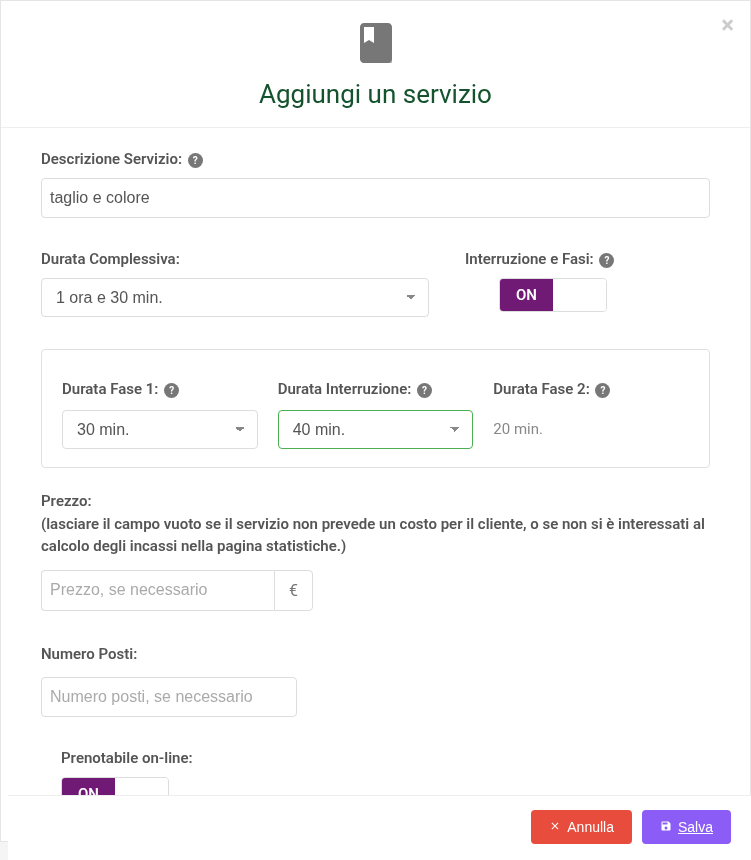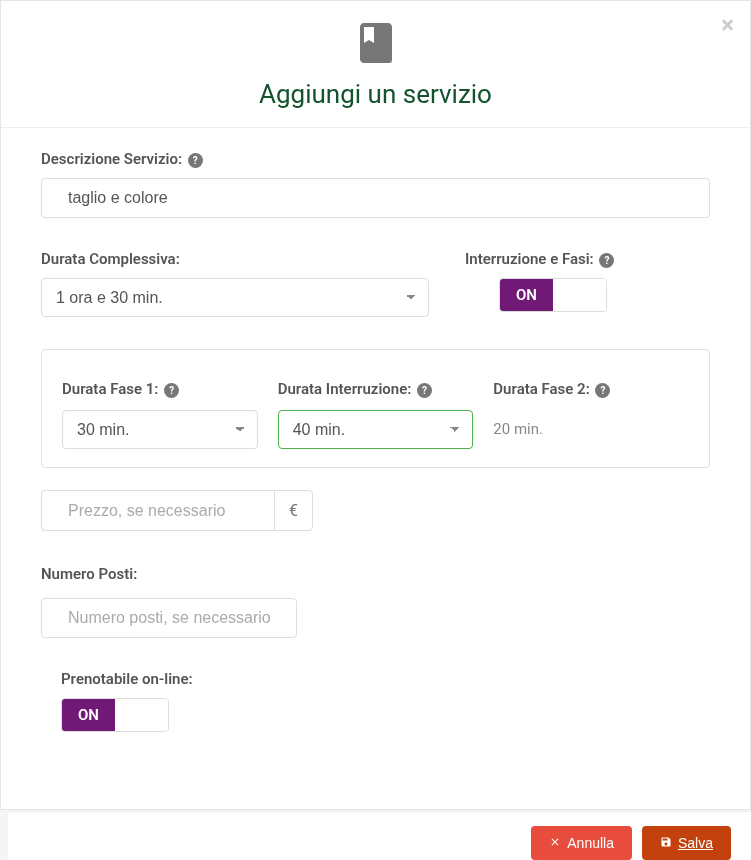--- a/index.html
+++ b/index.html
@@ -65,21 +65,21 @@
       font-size: 10px;
       font-weight: bold;
       text-align: center;
       line-height: 15px;
       margin-left: 2px;
       cursor: help;
       vertical-align: middle;
     }
     .form-input {
       width: 100%;
-      padding: 10px 26px;
+      padding: 10px 8px;
       font-size: 16px;
       border: 1px solid #ddd;
       border-radius: 4px;
       color: #555;
       background: #fff;
     }
     .form-input::placeholder { color: #aaa; }
     .form-select {
       width: 100%;
       padding: 10px 14px;
@@ -174,38 +174,38 @@
       align-items: center;
     }
     .input-narrow { width: 256px; }
     .footer {
       position: absolute;
       bottom: 0;
       left: 8px;
       right: 0;
       background: #fff;
       border-top: 1px solid #eee;
-      padding: 14px 20px 0;
+      padding: 14px 20px 16px;
       display: flex;
       justify-content: flex-end;
       gap: 10px;
     }
     .btn {
       padding: 9px 18px;
       border: none;
       border-radius: 4px;
       font-size: 14px;
       cursor: pointer;
       color: #fff;
       display: inline-flex;
       align-items: center;
       gap: 6px;
     }
     .btn-cancel { background: #e74c3c; }
-    .btn-save { background: #c2410c; text-decoration: underline; }
+    .btn-save { background: #8b5cf6; text-decoration: underline; }
     .btn-icon { display: inline-block; }
   </style>
 </head>
 <body>
 
 <div class="modal">
   <span class="close-btn">×</span>
 
   <div class="modal-header">
     <span class="book-icon">
@@ -270,20 +270,24 @@
       <div class="phase-col">
         <label class="phase-label">
           <span>Durata Fase 2:</span>
           <span class="help-icon">?</span>
         </label>
         <div class="phase-static">20 min.</div>
       </div>
     </div>
 
     <div class="form-group">
+      <div class="label-note">
+        <span>Prezzo:</span><br>
+        <span>(lasciare il campo vuoto se il servizio non prevede un costo per il cliente, o se non si è interessati al calcolo degli incassi nella pagina statistiche.)</span>
+      </div>
       <div class="input-group">
         <input type="text" class="form-input" placeholder="Prezzo, se necessario" style="">
         <span class="input-addon">€</span>
       </div>
     </div>
 
     <div class="form-group">
       <div class="label-note">
         <span>Numero Posti:</span><br>
       </div>

